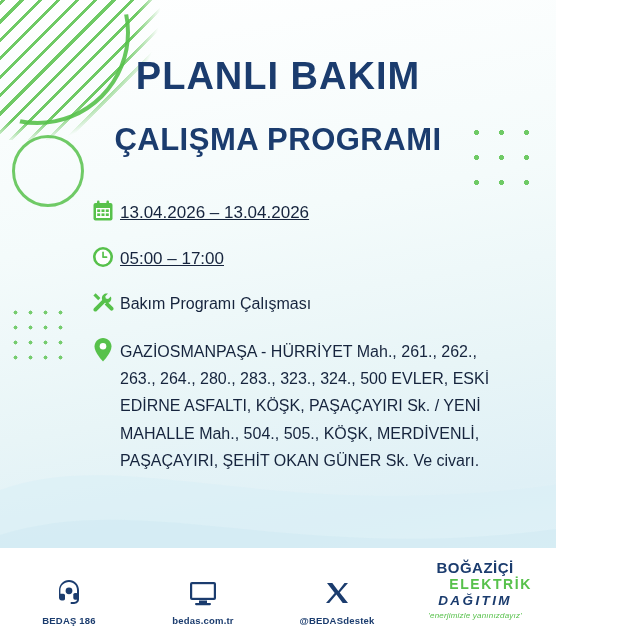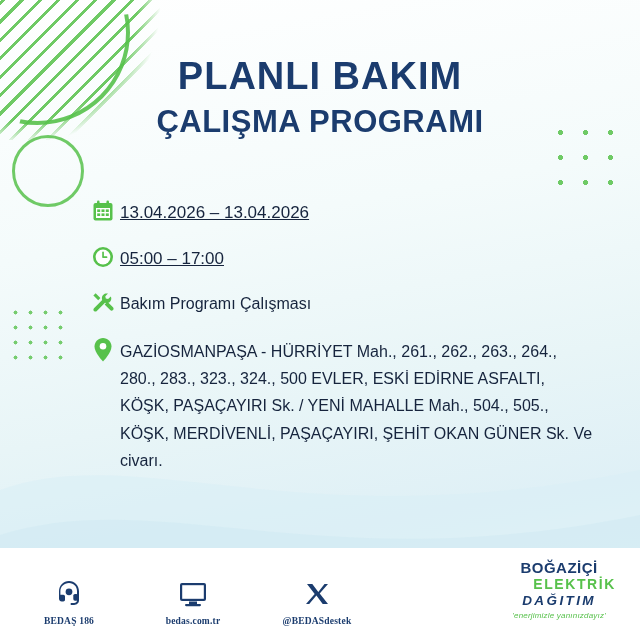--- a/index.html
+++ b/index.html
@@ -4,21 +4,21 @@
 <style>
   * { box-sizing: border-box; margin: 0; padding: 0; }
   html, body {
     width: 640px;
     height: 640px;
     overflow: hidden;
     font-family: "Liberation Sans", sans-serif;
   }
   #poster {
     position: relative;
-    width: 640px;
+    width: 556px;
     height: 640px;
     background: linear-gradient(170deg, #ffffff 0%, #f4fbfb 35%, #e8f5f7 60%, #dff0f6 78%, #eef7fb 100%);
     overflow: hidden;
   }
 
   
   .deco { position: absolute; pointer-events: none; }
 
   
   .hatch-tl {
@@ -83,21 +83,21 @@
     text-align: center;
   }
   .title-1 {
     font-size: 38px;
     font-weight: bold;
     letter-spacing: 1px;
     color: #1b3c6e;
     line-height: 1.1;
   }
   .title-2 {
-    margin-top: 6px;
+    margin-top: 24px;
     font-size: 31px;
     font-weight: bold;
     letter-spacing: .5px;
     color: #1b3c6e;
     line-height: 1.15;
   }
 
   
   .info {
     position: absolute;
@@ -128,22 +128,21 @@
   .row.address .txt { line-height: 1.7; }
   .row.date .txt, .row.time .txt { font-size: 17px; text-decoration: underline; }
 
   
   .footer-items {
     position: absolute;
     bottom: 14px;
     left: 26px;
     display: flex;
     align-items: flex-end;
-    gap: 38px;
-    font-family: Liberation Serif, serif;
+    gap: 48px;
   }
   .f-item {
     width: 86px;
     text-align: center;
   }
   .f-item .f-ico {
     height: 34px;
     display: flex;
     align-items: center;
     justify-content: center;

